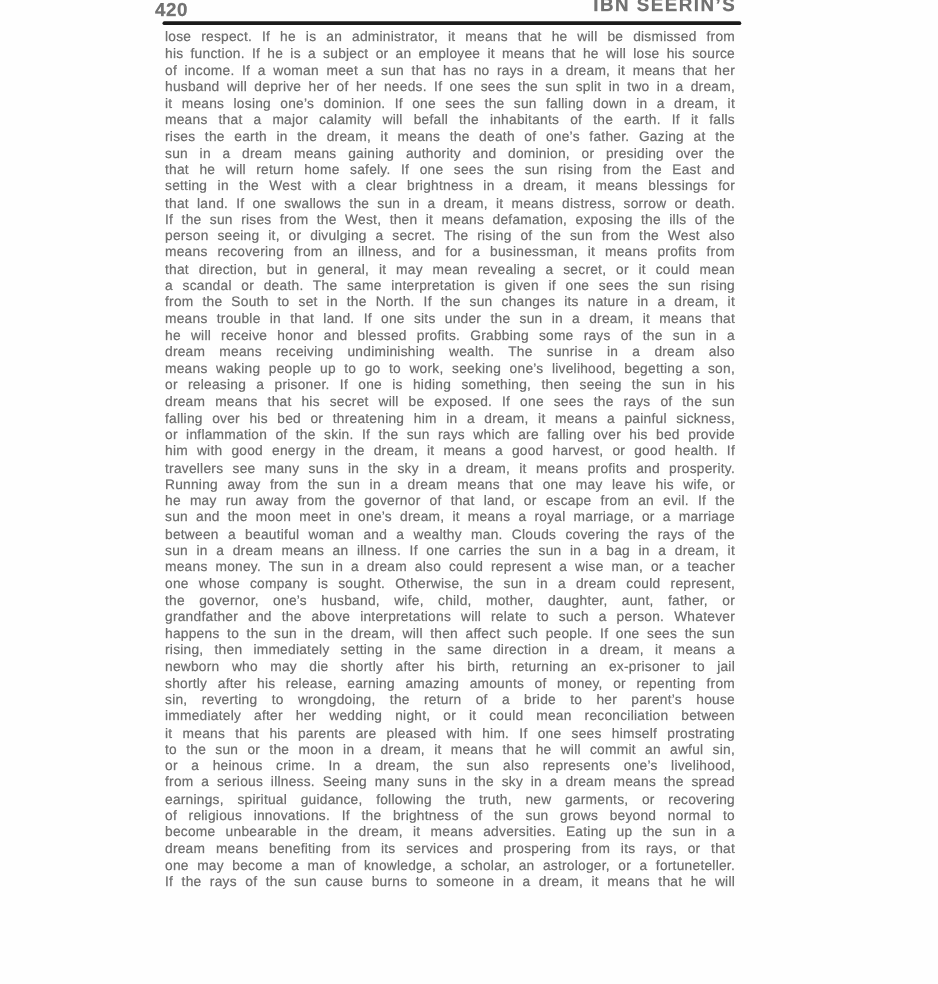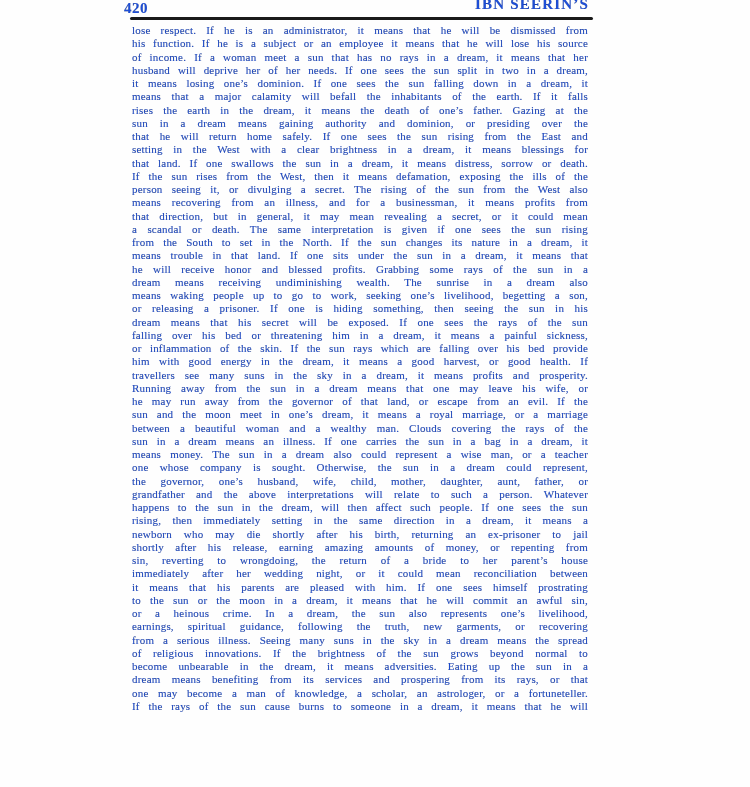--- a/index.html
+++ b/index.html
@@ -6,22 +6,22 @@
     margin: 0;
     padding: 0;
     background: #ffffff;
   }
   .page {
     position: relative;
     width: 750px;
     height: 787px;
     background: #fefefe;
     overflow: hidden;
-    font-family: Liberation Serif, serif;
-    color: #1d4ed8;
+    font-family: Liberation Sans, sans-serif;
+    color: #737373;
     -webkit-text-stroke: 0.2px rgba(10,10,10,0.45);
   }
   .page-number {
     position: absolute;
     left: 124px;
     top: 0px;
     font-size: 15px;
     font-weight: bold;
     letter-spacing: 0.5px;
     line-height: 17px;
@@ -113,21 +113,21 @@
       <div class="text-line">grandfather and the above interpretations will relate to such a person. Whatever</div>
       <div class="text-line">happens to the sun in the dream, will then affect such people. If one sees the sun</div>
       <div class="text-line">rising, then immediately setting in the same direction in a dream, it means a</div>
       <div class="text-line">newborn who may die shortly after his birth, returning an ex-prisoner to jail</div>
       <div class="text-line">shortly after his release, earning amazing amounts of money, or repenting from</div>
       <div class="text-line">sin, reverting to wrongdoing, the return of a bride to her parent’s house</div>
       <div class="text-line">immediately after her wedding night, or it could mean reconciliation between</div>
       <div class="text-line">it means that his parents are pleased with him. If one sees himself prostrating</div>
       <div class="text-line">to the sun or the moon in a dream, it means that he will commit an awful sin,</div>
       <div class="text-line">or a heinous crime. In a dream, the sun also represents one’s livelihood,</div>
+      <div class="text-line">from a serious illness. Seeing many suns in the sky in a dream means the spread</div>
       <div class="text-line">earnings, spiritual guidance, following the truth, new garments, or recovering</div>
-      <div class="text-line">from a serious illness. Seeing many suns in the sky in a dream means the spread</div>
       <div class="text-line">of religious innovations. If the brightness of the sun grows beyond normal to</div>
       <div class="text-line">become unbearable in the dream, it means adversities. Eating up the sun in a</div>
       <div class="text-line">dream means benefiting from its services and prospering from its rays, or that</div>
       <div class="text-line">one may become a man of knowledge, a scholar, an astrologer, or a fortuneteller.</div>
       <div class="text-line">If the rays of the sun cause burns to someone in a dream, it means that he will</div>
     </div>
 </div>
 
 </body></html>

